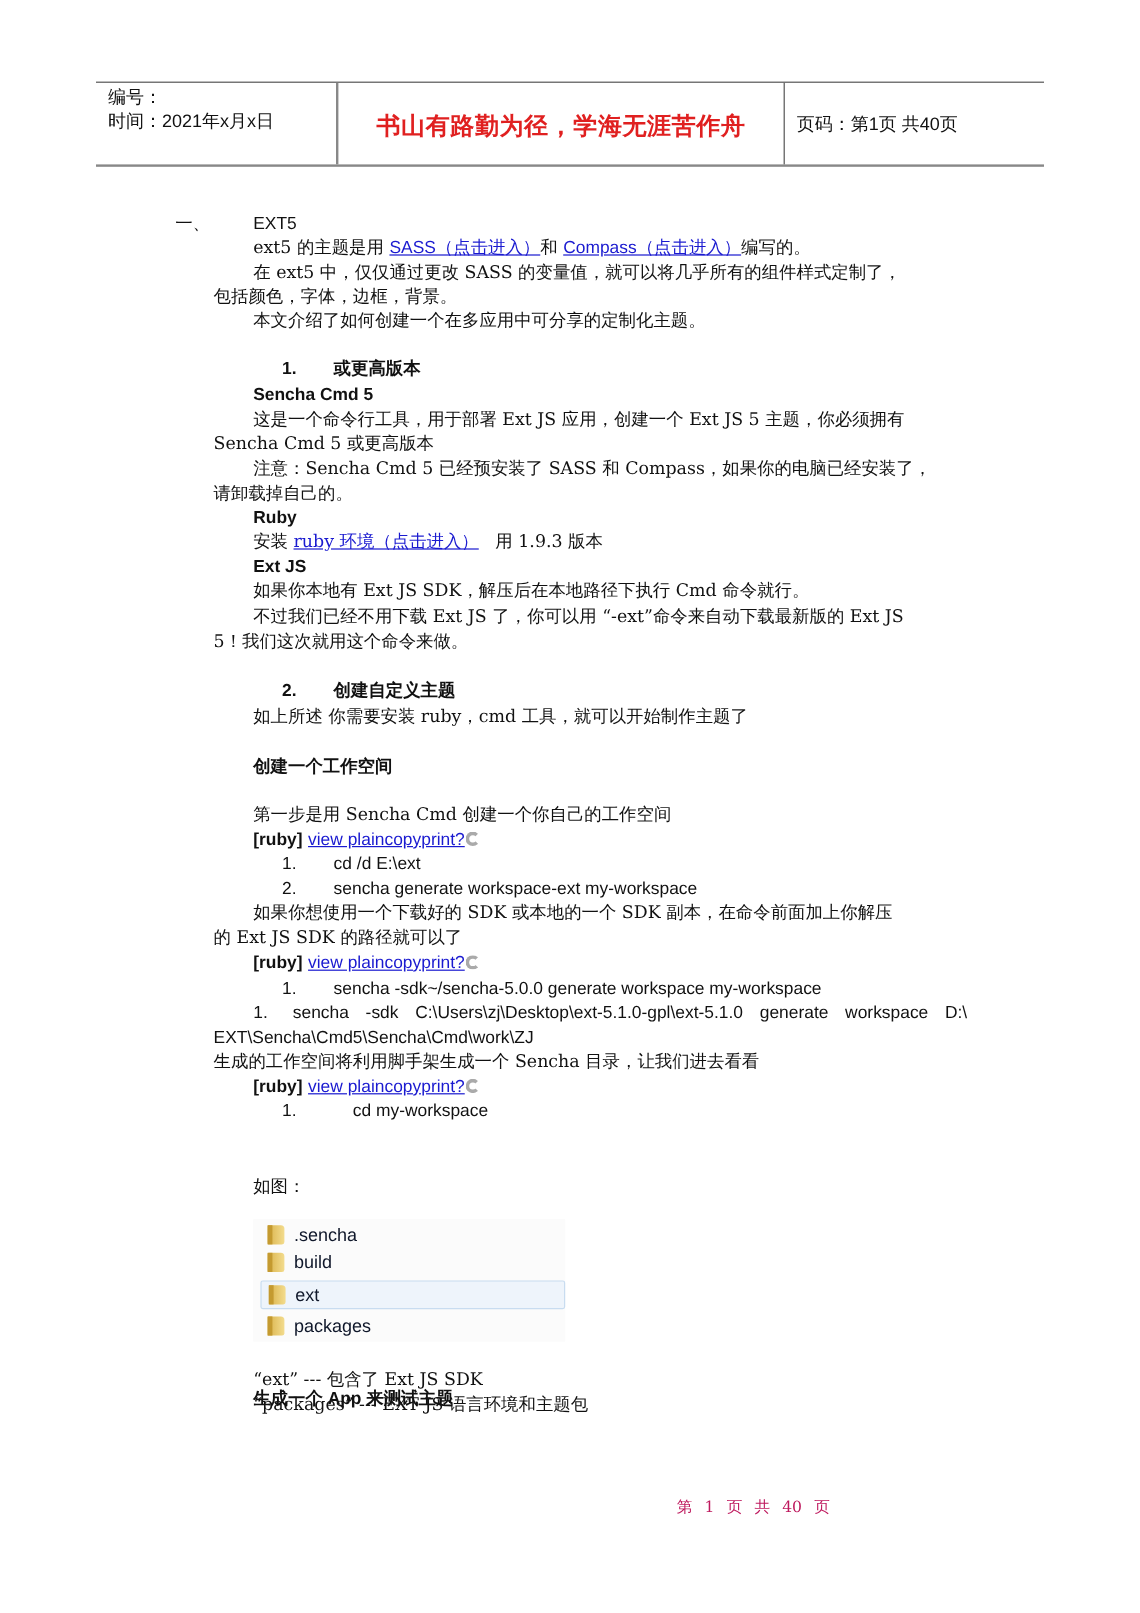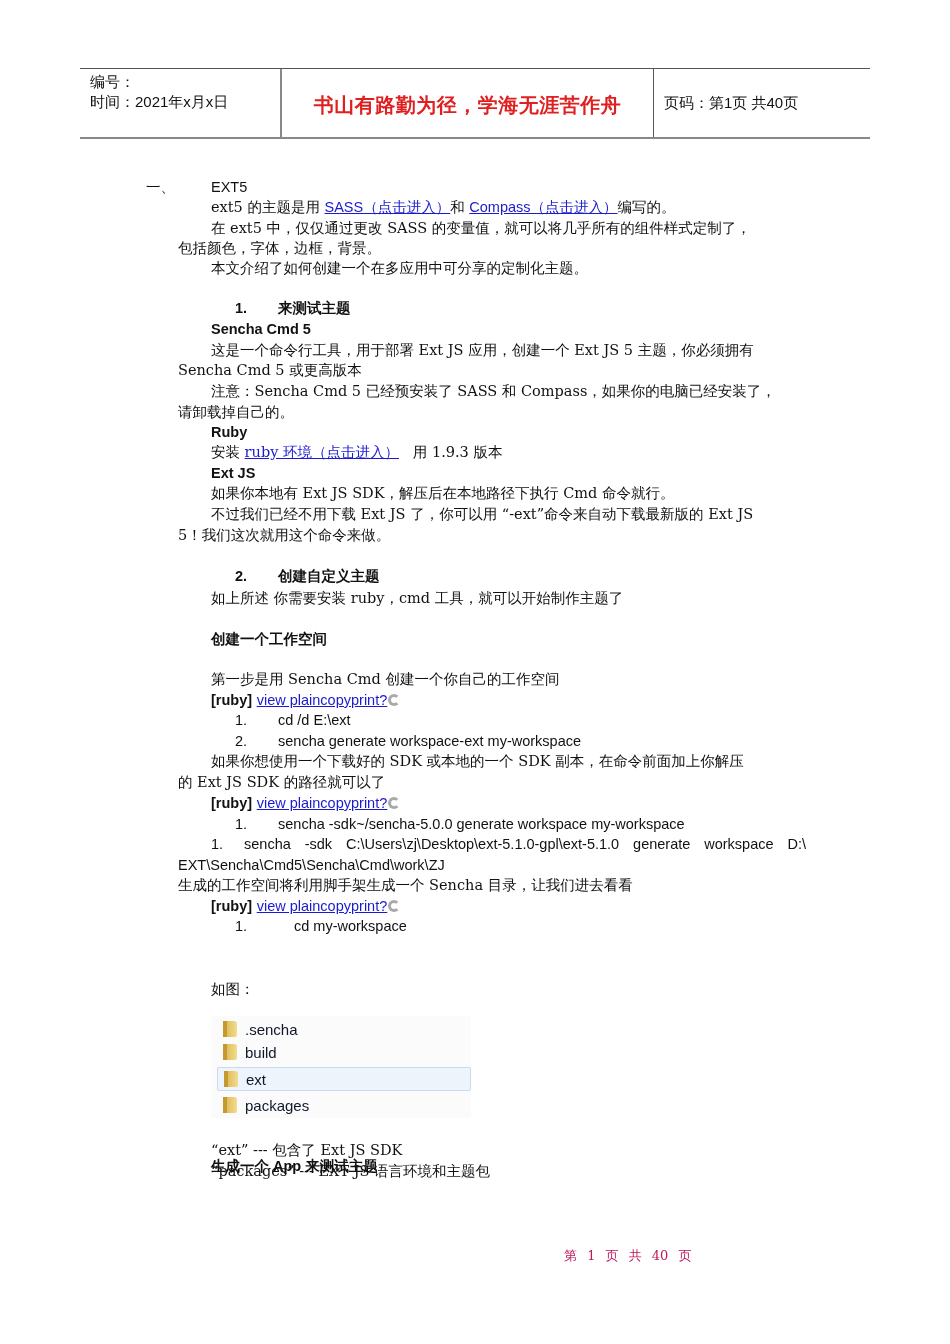--- a/index.html
+++ b/index.html
@@ -45,21 +45,21 @@
   <div class="line sans" style="left:211px; top:177px;">EXT5</div>
 
   <div class="line" style="left:211px; top:197px;">
     <span>ext5 的主题是用 </span><a class="link sans" href="#">SASS（点击进入）</a><span>和 </span><a class="link sans" href="#">Compass（点击进入）</a><span>编写的。</span>
   </div>
   <div class="line" style="left:211px; top:218px;">在 ext5 中，仅仅通过更改 SASS 的变量值，就可以将几乎所有的组件样式定制了，</div>
   <div class="line" style="left:178px; top:238px;">包括颜色，字体，边框，背景。</div>
   <div class="line" style="left:211px; top:258px;">本文介绍了如何创建一个在多应用中可分享的定制化主题。</div>
 
   <div class="line bold" style="left:235px; top:298px;">1.</div>
-  <div class="line bold" style="left:278px; top:298px;">来测试主题</div>
+  <div class="line bold" style="left:278px; top:298px;">或更高版本</div>
   <div class="line bold" style="left:211px; top:319px;">Sencha Cmd 5</div>
   <div class="line" style="left:211px; top:340px;">这是一个命令行工具，用于部署 Ext JS 应用，创建一个 Ext JS 5 主题，你必须拥有</div>
   <div class="line" style="left:178px; top:360px;">Sencha Cmd 5 或更高版本</div>
   <div class="line" style="left:211px; top:381px;">注意：Sencha Cmd 5 已经预安装了 SASS 和 Compass，如果你的电脑已经安装了，</div>
   <div class="line" style="left:178px; top:402px;">请卸载掉自己的。</div>
   <div class="line bold" style="left:211px; top:422px;">Ruby</div>
   <div class="line" style="left:211px; top:442px;">
     <span>安装 </span><a class="link" href="#">ruby 环境（点击进入）</a><span style="white-space:pre">   用 1.9.3 版本</span>
   </div>
   <div class="line bold" style="left:211px; top:463px;">Ext JS</div>

